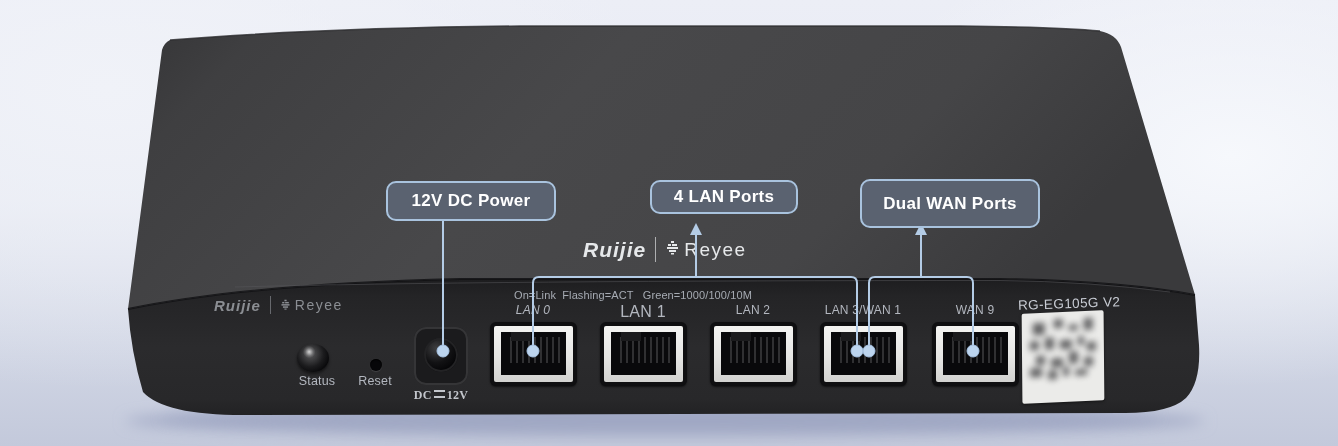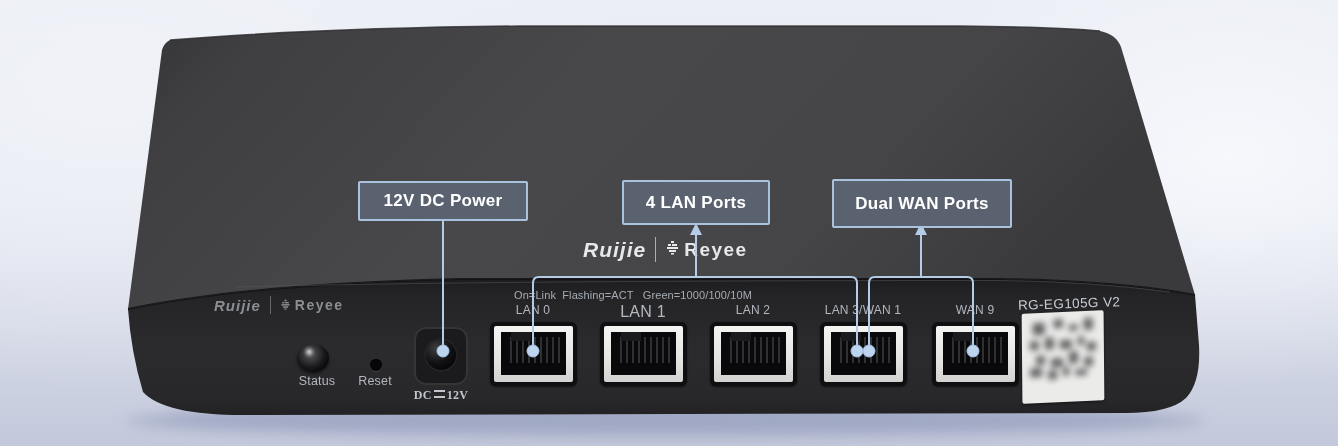--- a/index.html
+++ b/index.html
@@ -12,35 +12,36 @@
       linear-gradient(180deg,#ecEEf6 0%, #e6e9f2 45%, #d3d8e6 75%, #c3c9db 100%);
   }
   svg.layer{position:absolute; left:0; top:0; width:1338px; height:446px;}
   .z-device{z-index:1;}
   .z-lines{z-index:3; pointer-events:none;}
 
   
   .callout{
     position:absolute; z-index:4;
     display:flex; align-items:center; justify-content:center;
-    background:#5a6270; border:2px solid #a9c3de; border-radius:2px;
+    background:#5a6270; border:2px solid #a9c3de; border-radius:10px;
     color:#ffffff; font-weight:bold; font-size:17px; letter-spacing:.3px;
     box-sizing:border-box;
+    margin-left:28px;
   }
 
   
   .dev-label{position:absolute; z-index:2; color:#b3b7bf; font-size:12.5px; text-align:center; letter-spacing:.2px;}
   .legend{position:absolute; z-index:2; color:#a6abb3; font-size:11px; white-space:pre; letter-spacing:.1px;}
   .model{position:absolute; z-index:2; color:#c9cdd5; font-size:13.5px; letter-spacing:.4px; transform:rotate(-2deg); white-space:nowrap;}
 
   
   .brand{position:absolute; z-index:2; display:flex; align-items:center; white-space:nowrap;}
   .brand .primary{font-weight:bold; font-style:italic; letter-spacing:1px;}
   .brand .divider{display:inline-block; width:1px; align-self:stretch; margin:1px 9px; background:currentColor; opacity:.65; color:inherit;}
-  .brand .secondary{font-weight:700; letter-spacing:1.5px;text-align:right;}
+  .brand .secondary{font-weight:400; letter-spacing:1.5px;text-align:right;}
   .brand-top{left:583px; top:236px; color:#e6e8ea; height:27px;}
   .brand-top .primary{font-size:21px;}
   .brand-top .secondary{font-size:19px;}
   .brand-front{left:214px; top:295px; color:#8b8e93; height:20px;}
   .brand-front .primary{font-size:15px;}
   .brand-front .secondary{font-size:14px;}
   .bird{display:inline-block; margin:0 4px 0 0;}
 
   
   .port{position:absolute; z-index:2; top:322px; width:87px; height:64px;
@@ -183,21 +184,21 @@
 
   <div class="dc-jack">
     <div class="dc-pin"></div>
   </div>
   <div class="dc-text">
     <span>DC</span><span class="dc-sym"></span><span>12V</span>
   </div>
 
   <div class="legend" style="left:514px; top:289px;">On=Link  Flashing=ACT   Green=1000/100/10M</div>
 
-  <div class="dev-label" style="left:468px; top:303px; width:130px; font-size:12px;">LAN 0</div>
+  <div class="dev-label" style="left:468px; top:303px; width:130px; font-size:12px;font-style:italic;">LAN 0</div>
   <div class="dev-label" style="left:578px; top:303px; width:130px; font-size:16px;">LAN 1</div>
   <div class="dev-label" style="left:688px; top:303px; width:130px; font-size:12px;">LAN 2</div>
   <div class="dev-label" style="left:798px; top:303px; width:130px; font-size:12px;">LAN 3/WAN 1</div>
   <div class="dev-label" style="left:910px; top:303px; width:130px; font-size:12px;">WAN 9</div>
 
   <div class="port" style="left:490px;">
     <div class="port-face">
       <div class="port-cavity">
           <div class="port-pins"></div>
           <div class="port-notch"></div>
@@ -277,16 +278,16 @@
     <g fill="#bcd4ee" stroke="#a8c4e4" stroke-width="1">
       <circle cx="443" cy="351" r="6"></circle>
       <circle cx="533" cy="351" r="6"></circle>
       <circle cx="857" cy="351" r="6"></circle>
       <circle cx="869" cy="351" r="6"></circle>
       <circle cx="973" cy="351" r="6"></circle>
     </g>
   </svg>
 
   <div class="callout" style="left:358px; top:181px; width:170px; height:40px;">12V DC Power</div>
-  <div class="callout" style="left:622px; top:180px; width:148px; height:45px;">4 LAN Ports</div>
+  <div class="callout" style="left:622px; top:180px; width:148px; height:34px;">4 LAN Ports</div>
   <div class="callout" style="left:832px; top:179px; width:180px; height:49px;">Dual WAN Ports</div>
 
 </div>
 
 </body></html>

